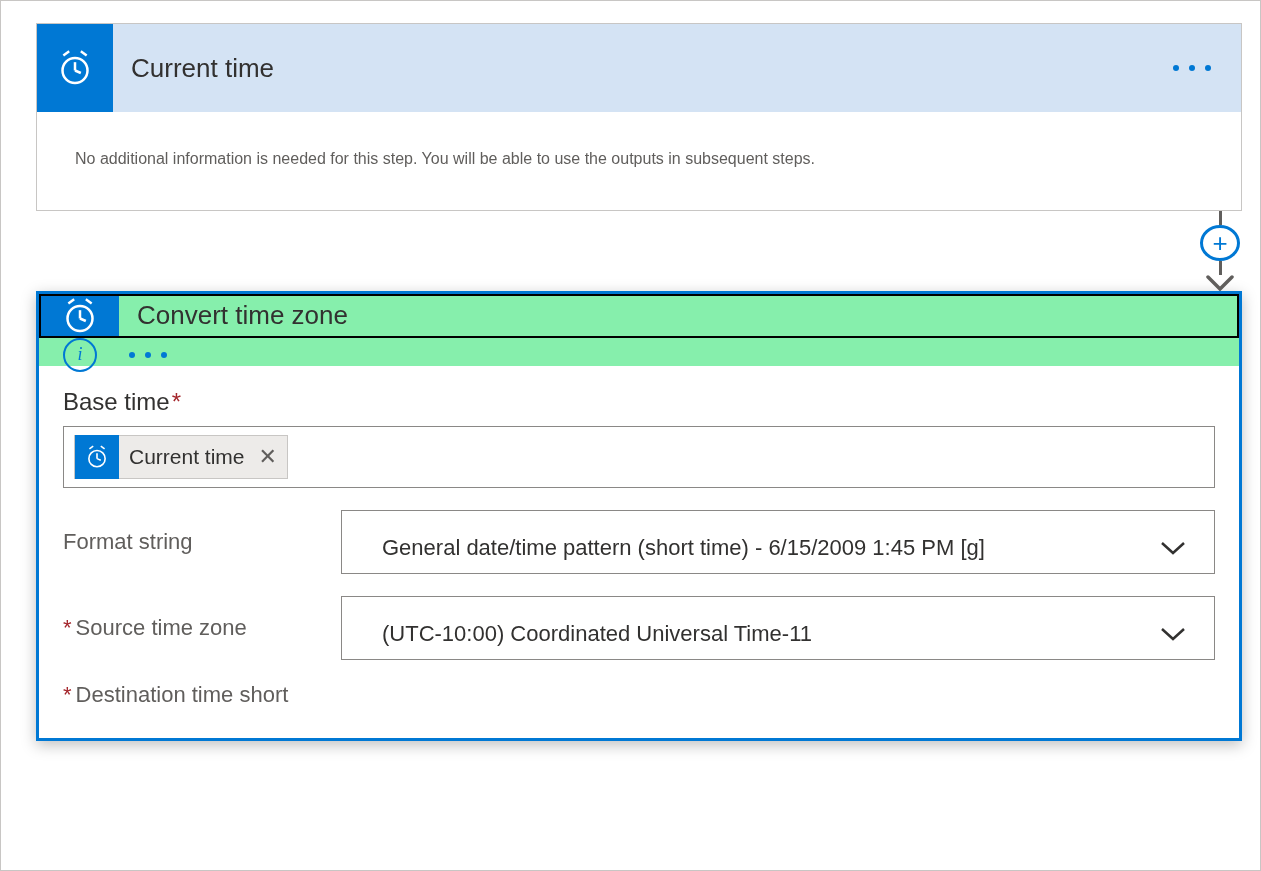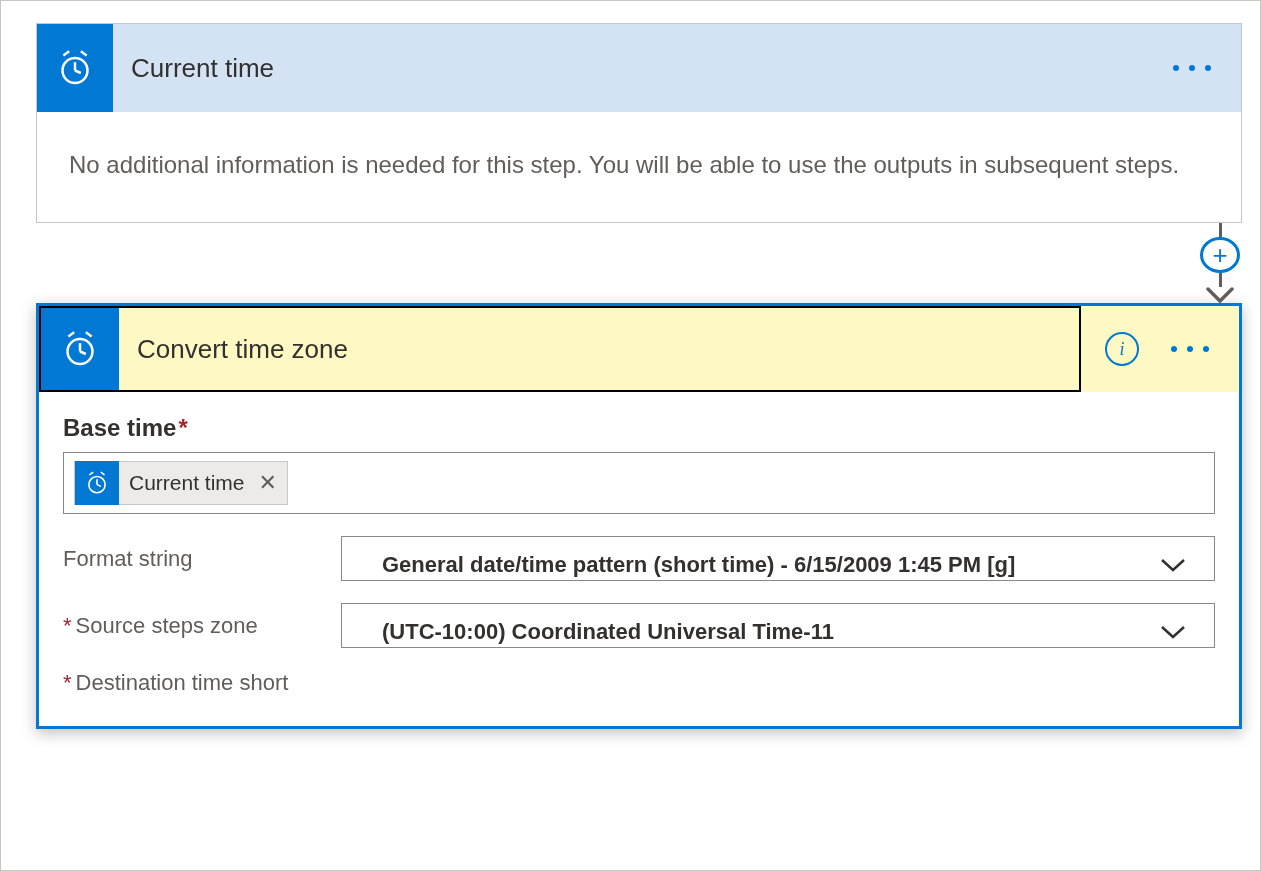--- a/index.html
+++ b/index.html
@@ -76,25 +76,26 @@
     justify-content: center;
     color: #0078d4;
     font-size: 18px;
     font-family: "Times New Roman", serif;
     font-style: italic;
   }
 
   
   .card-body-plain {
     padding: 34px 32px 38px 32px;
-    font-size: 24px;
+    font-size: 16px;
     line-height: 1.6;
     color: #605e5c;
     text-align: justify;
     text-justify: inter-word;
+    margin-left: 6px;
   }
 
   
   .connector {
     position: relative;
     width: 44px;
     height: 80px;
     display: flex;
     flex-direction: column;
     align-items: center;
@@ -122,23 +123,24 @@
 
   
   .card-selected {
     width: 1206px;
     border: 3px solid #0078d4;
     background: #fff;
     box-shadow: 0 4px 14px rgba(0,0,0,0.25);
   }
   .header-inner-wrap {
     display:flex;
-    height: 86px;
-    background: #fef9c3;
+    height: 72px;
+    background: #86efac;
     align-items: stretch;
+    flex-direction: column;
   }
   .header-framed {
     flex: 1;
     display: flex;
     align-items: center;
     border: 2px solid #000;
   }
   .header-framed .icon-tile {
     width: 78px;
     height: 100%;
@@ -158,21 +160,21 @@
     gap: 32px;
     padding: 0 30px 0 24px;
   }
 
   
   .form-body {
     padding: 22px 24px 30px 24px;
   }
   .field-primary-label {
     font-size: 24px;
-    font-weight: 700;
+    font-weight: 400;
     color: #323130;
     margin-bottom: 10px;
   }
   .req { color: #a4262c; margin-left:2px; }
 
   .token-input-box {
     border: 1px solid #8a8886;
     padding: 8px 10px;
     display:flex;
     align-items:center;
@@ -211,30 +213,29 @@
   }
   .field-row .label {
     width: 262px;
     font-size: 22px;
     color: #605e5c;
     flex-shrink:0;
   }
   .field-row .label .req-left { color: #a4262c; margin-right:4px; }
   .select-box {
     flex: 1;
-    height: 45px;
+    height: 64px;
     border: 1px solid #8a8886;
     display:flex;
     align-items:center;
     justify-content: space-between;
     padding: 12px 28px 0 40px;
     font-size: 22px;
     color: #323130;
     background:#fff;
-    font-weight:bold;
   }
   .chevron svg { display:block; }
 
   
   .alarm-svg { stroke: #fff; fill: none; stroke-width: 3; }
 </style>
 </head>
 <body>
 
 <div class="canvas">
@@ -328,21 +329,21 @@
           <span class="chevron">
             <svg width="26" height="14" viewBox="0 0 26 14">
                 <path d="M2 2 L13 12 L24 2" fill="none" stroke="#323130" stroke-width="2.5"></path>
               </svg>
           </span>
         </div>
       </div>
 
       <div class="field-row">
         <div class="label">
-          <span class="req-left">*</span><span>Source steps zone</span>
+          <span class="req-left">*</span><span>Source time zone</span>
         </div>
         <div class="select-box">
           <span>(UTC-10:00) Coordinated Universal Time-11</span>
           <span class="chevron">
             <svg width="26" height="14" viewBox="0 0 26 14">
                 <path d="M2 2 L13 12 L24 2" fill="none" stroke="#323130" stroke-width="2.5"></path>
               </svg>
           </span>
         </div>
       </div>

